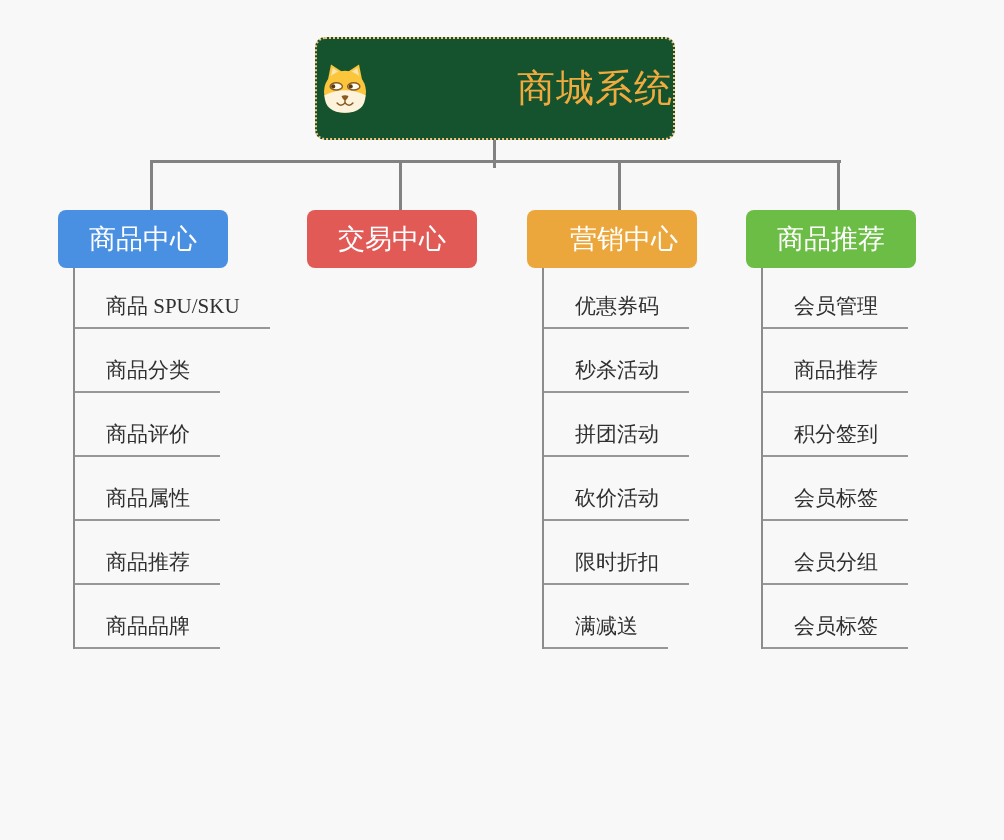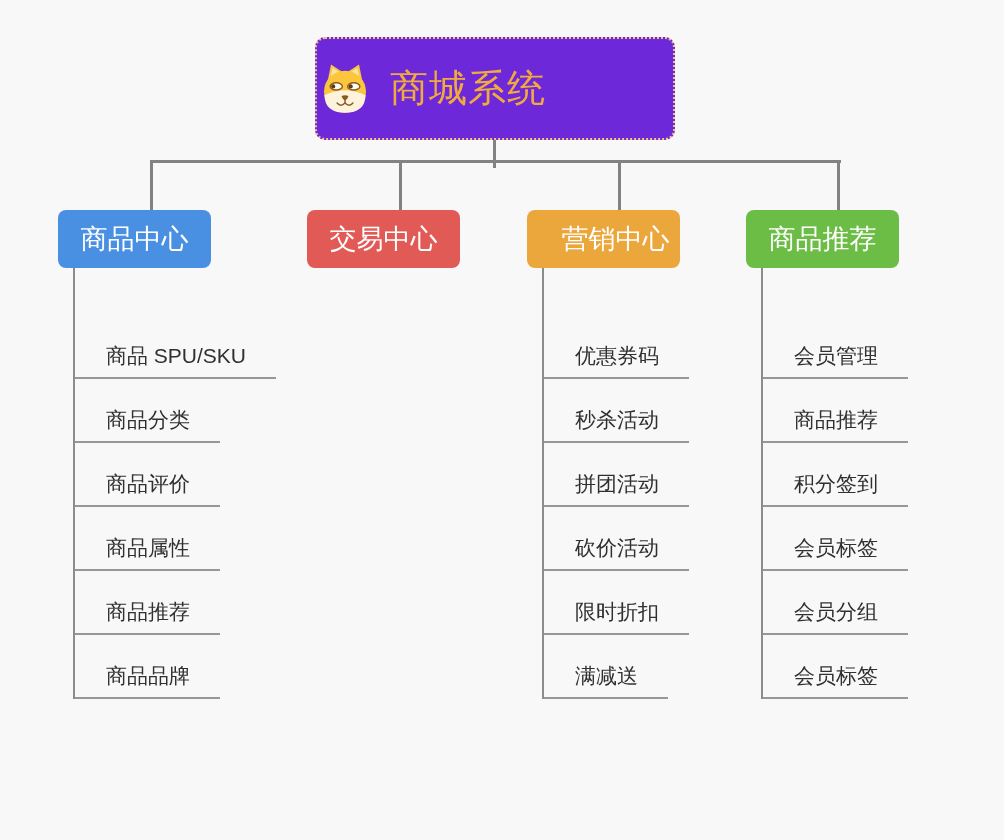--- a/index.html
+++ b/index.html
@@ -10,25 +10,25 @@
   .canvas{
     position:relative;
     width:1004px;height:840px;
     background:#f8f8f8;
     overflow:hidden;
   }
   
   .root-node{
     position:absolute;left:315px;top:37px;
     width:360px;height:103px;
-    background:#6d28d9;
+    background:#14532d;
     border:2px dotted #f6c479;
     border-radius:10px;
     box-sizing:border-box;
-    display:flex;align-items:center;justify-content:flex-start;
+    display:flex;align-items:center;justify-content:space-between;
     gap:17px;
     cursor:default;
   }
   .root-title{
     font-size:38px;
     font-weight:500;
     letter-spacing:1px;
     color:#f1aa3e;
     white-space:nowrap;
   }
@@ -42,21 +42,21 @@
   .conn.drop.d1{left:399px;}
   .conn.drop.d2{left:618px;}
   .conn.drop.d3{left:837px;}
   
   .column{position:absolute;top:210px;}
   .column.c0{left:58px;}
   .column.c1{left:307px;}
   .column.c2{left:527px;}
   .column.c3{left:746px;}
   .branch-header{
-    width:153px;height:58px;
+    width:170px;height:58px;
     border-radius:8px;
     color:#ffffff;
     font-size:27px;
     display:flex;align-items:center;justify-content:center;
     box-sizing:border-box;
     white-space:nowrap;
     cursor:default;
   }
   .items{
     position:relative;
@@ -74,21 +74,21 @@
     display:flex;align-items:flex-end;
     box-sizing:border-box;
     padding:0 30px 7px 33px;
     border-bottom:2px solid #979797;
     width:max-content;
     font-size:21px;
     color:#303030;
     white-space:nowrap;
     cursor:default;
   }
-  .leaf:first-child{height:111px;}
+  .leaf:first-child{height:61px;font-family:Liberation Serif, serif;}
 </style>
 </head>
 <body>
 
 <div class="canvas">
 
   <div class="root-node">
     <span class="dog">
       <svg viewBox="0 0 64 64" width="56" height="56" aria-hidden="true">
         <polygon points="12,24 16,4 30,13" fill="#fbc63c"></polygon>

